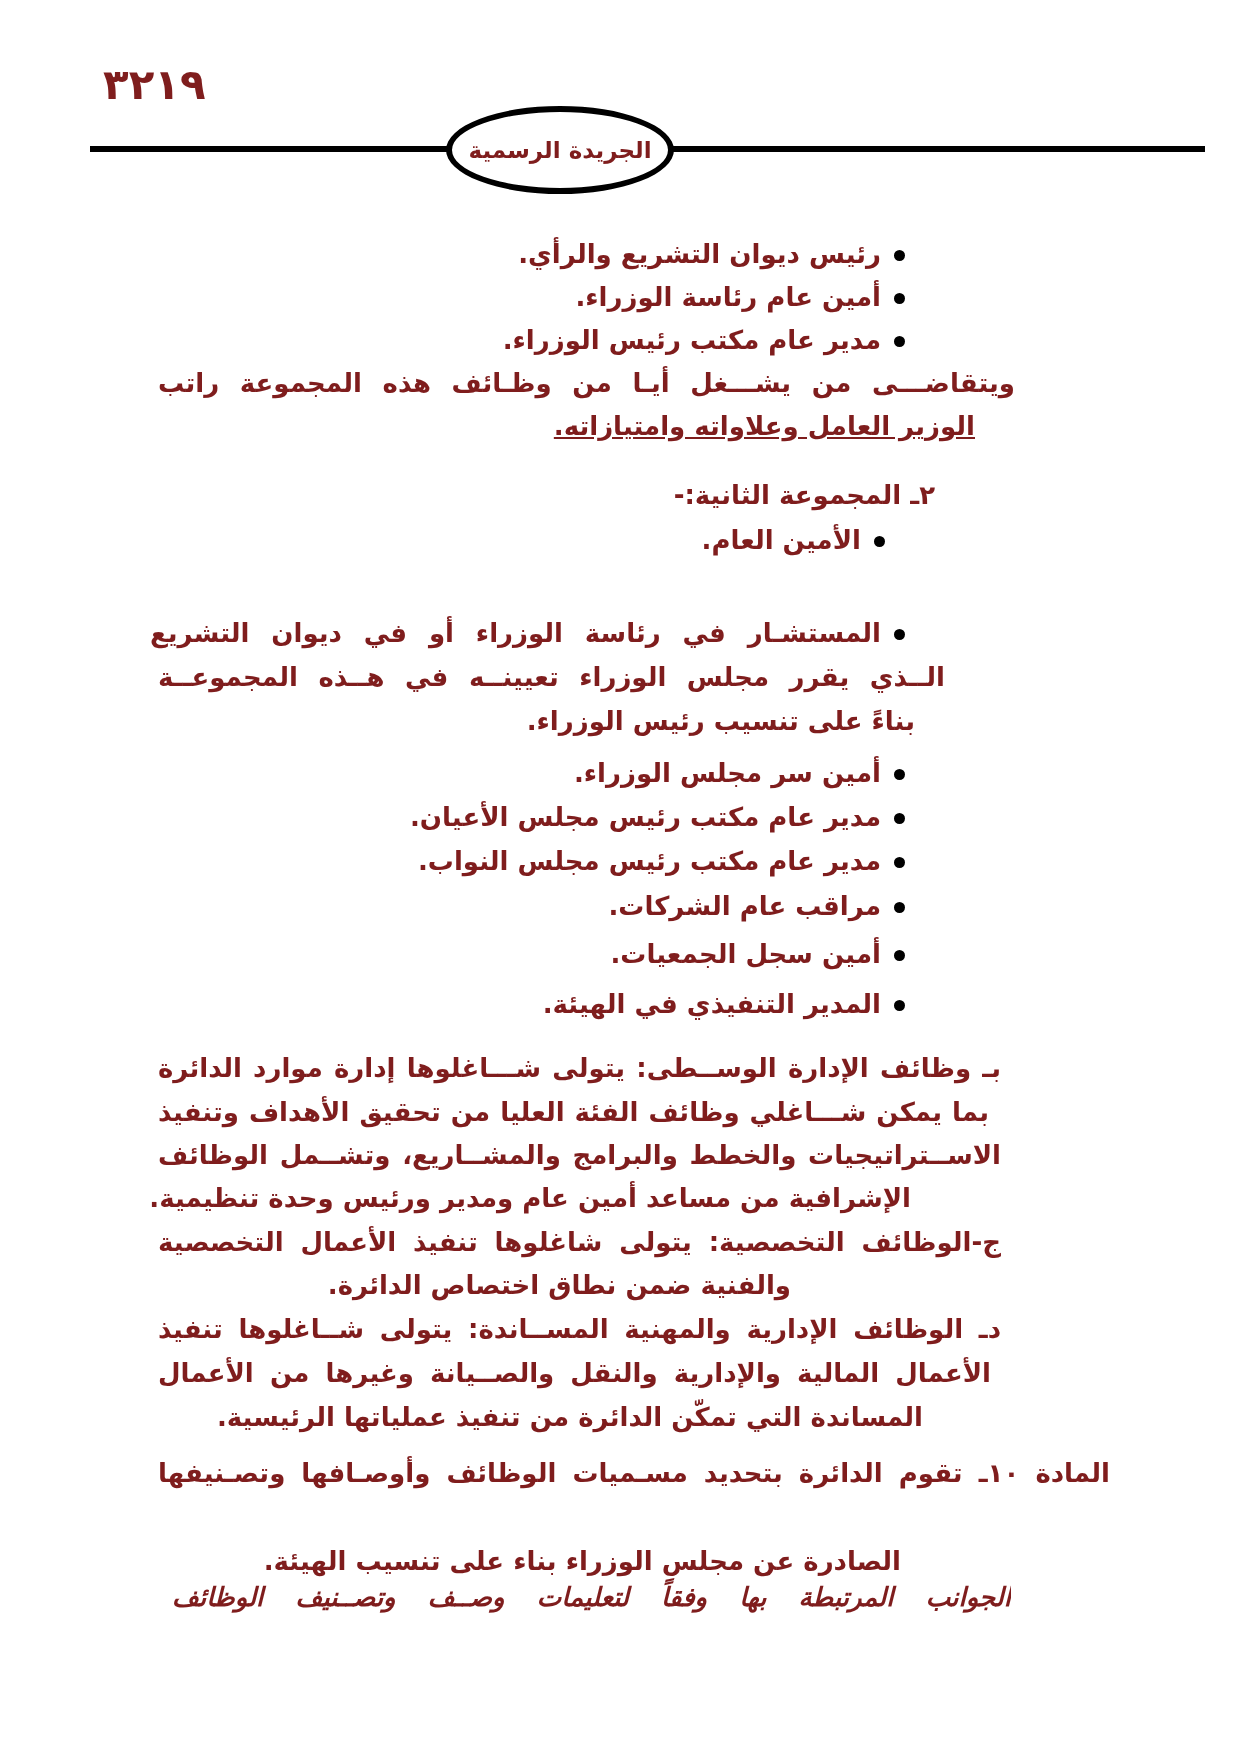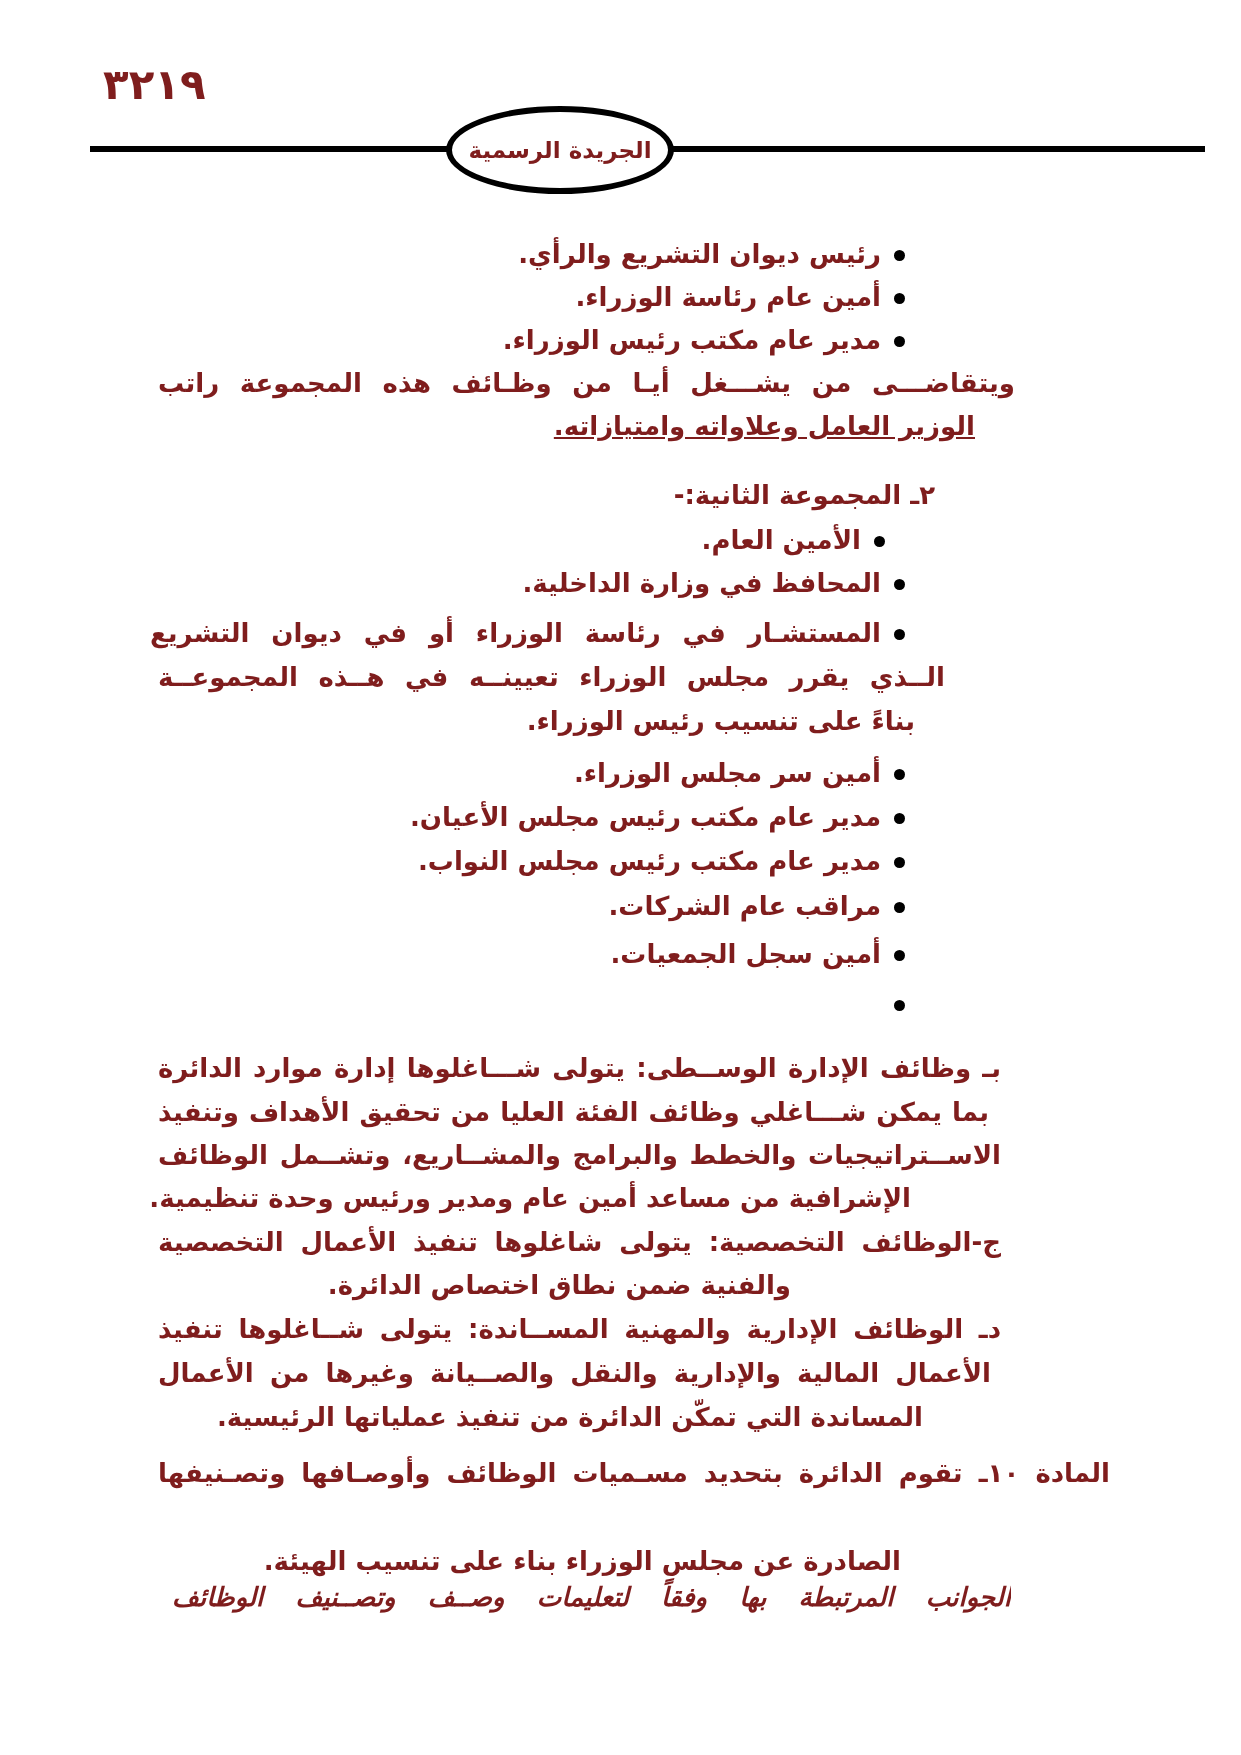--- a/index.html
+++ b/index.html
@@ -88,32 +88,31 @@
   <div class="ln l1"><span class="bullet"></span><span>رئيس ديوان التشريع والرأي.</span></div>
   <div class="ln l2"><span class="bullet"></span><span>أمين عام رئاسة الوزراء.</span></div>
   <div class="ln l3"><span class="bullet"></span><span>مدير عام مكتب رئيس الوزراء.</span></div>
 
   <div class="ln l4 just">ويتقاضـــى من يشـــغل أيـا من وظـائف هذه المجموعة راتب</div>
   <div class="ln l5">الوزير العامل وعلاواته وامتيازاته.</div>
 
   <div class="ln l6">٢ـ المجموعة الثانية:-</div>
 
   <div class="ln l7"><span class="bullet"></span><span>الأمين العام.</span></div>
-  <div class="ln l8"><span class="bullet"></span><span>المحافظ في وزارة الداخلية.</span></div>
 
   <div class="ln l9 just"><span class="bullet"></span><span>المستشـار في رئاسة الوزراء أو في ديوان التشريع والرأي</span></div>
   <div class="ln l10 just">الــذي يقرر مجلس الوزراء تعيينــه في هــذه المجموعــة</div>
   <div class="ln l11">بناءً على تنسيب رئيس الوزراء.</div>
 
   <div class="ln l12"><span class="bullet"></span><span>أمين سر مجلس الوزراء.</span></div>
   <div class="ln l13"><span class="bullet"></span><span>مدير عام مكتب رئيس مجلس الأعيان.</span></div>
   <div class="ln l14"><span class="bullet"></span><span>مدير عام مكتب رئيس مجلس النواب.</span></div>
   <div class="ln l15"><span class="bullet"></span><span>مراقب عام الشركات.</span></div>
   <div class="ln l16"><span class="bullet"></span><span>أمين سجل الجمعيات.</span></div>
-  <div class="ln l17"><span class="bullet"></span></div>
+  <div class="ln l17"><span class="bullet"></span><span>المدير التنفيذي في الهيئة.</span></div>
 
   <div class="ln l18 just">بـ وظائف الإدارة الوســطى: يتولى شـــاغلوها إدارة موارد الدائرة</div>
   <div class="ln l19 just">بما يمكن شـــاغلي وظائف الفئة العليا من تحقيق الأهداف وتنفيذ</div>
   <div class="ln l20 just">الاســتراتيجيات والخطط والبرامج والمشــاريع، وتشــمل الوظائف</div>
   <div class="ln l21">الإشرافية من مساعد أمين عام ومدير ورئيس وحدة تنظيمية.</div>
 
   <div class="ln l22 just">ج-الوظائف التخصصية: يتولى شاغلوها تنفيذ الأعمال التخصصية</div>
   <div class="ln l23">والفنية ضمن نطاق اختصاص الدائرة.</div>
 
   <div class="ln l24 just">دـ الوظائف الإدارية والمهنية المســاندة: يتولى شــاغلوها تنفيذ</div>

